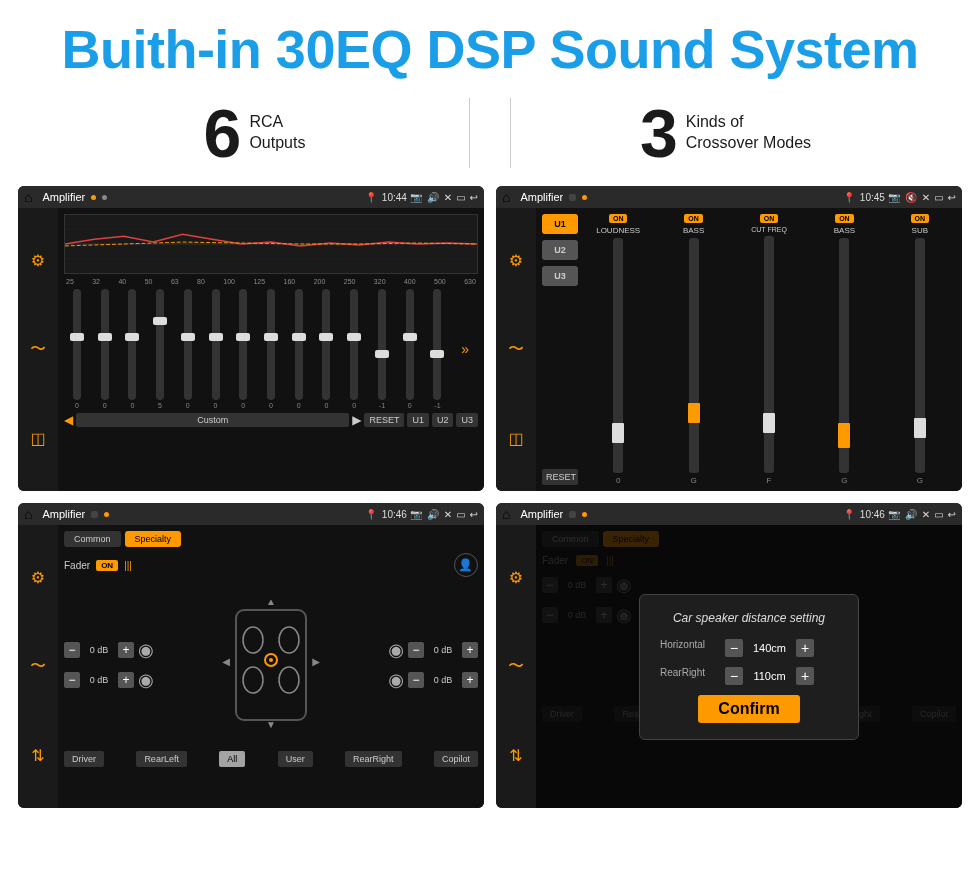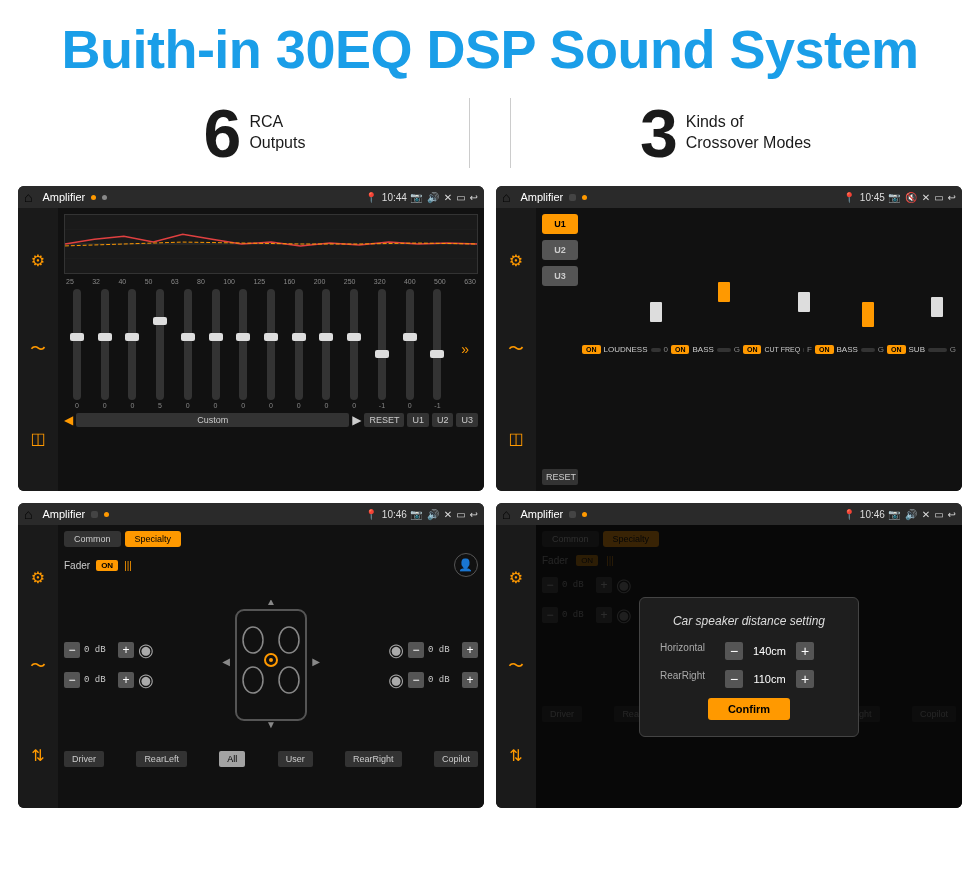--- a/index.html
+++ b/index.html
@@ -254,20 +254,21 @@
 
     .amp-channels {
       flex: 1;
       display: flex;
       gap: 3px;
     }
 
     .amp-channel {
       flex: 1;
       display: flex;
+      flex-direction: column;
       align-items: center;
       gap: 3px;
     }
 
     .amp-on-badge {
       background: #f90;
       color: #000;
       font-size: 7px;
       font-weight: bold;
       padding: 1px 4px;
@@ -395,21 +396,21 @@
       background: #555;
       border-radius: 2px;
       display: flex; align-items: center; justify-content: center;
       color: #fff; font-size: 12px; cursor: pointer;
     }
 
     .fader-db-value {
       color: #ccc;
       font-size: 9px;
       min-width: 30px;
-      font-family: Liberation Mono, monospace;
+      text-align: center;
     }
 
     .fader-speaker-icon {
       color: #aaa;
       font-size: 18px;
     }
 
     .fader-loc-btn {
       background: #333;
       color: #ccc;
@@ -512,21 +513,21 @@
     .dialog-value {
       color: #fff;
       font-size: 11px;
       min-width: 45px;
       text-align: center;
     }
 
     .dialog-confirm-btn {
       background: #f90;
       color: #000;
-      font-size: 11px;
+      font-size: 16px;
       font-weight: bold;
       padding: 5px 20px;
       border-radius: 3px;
       cursor: pointer;
       display: block;
       margin: 10px auto 0;
       border: none;
     }
 
     

